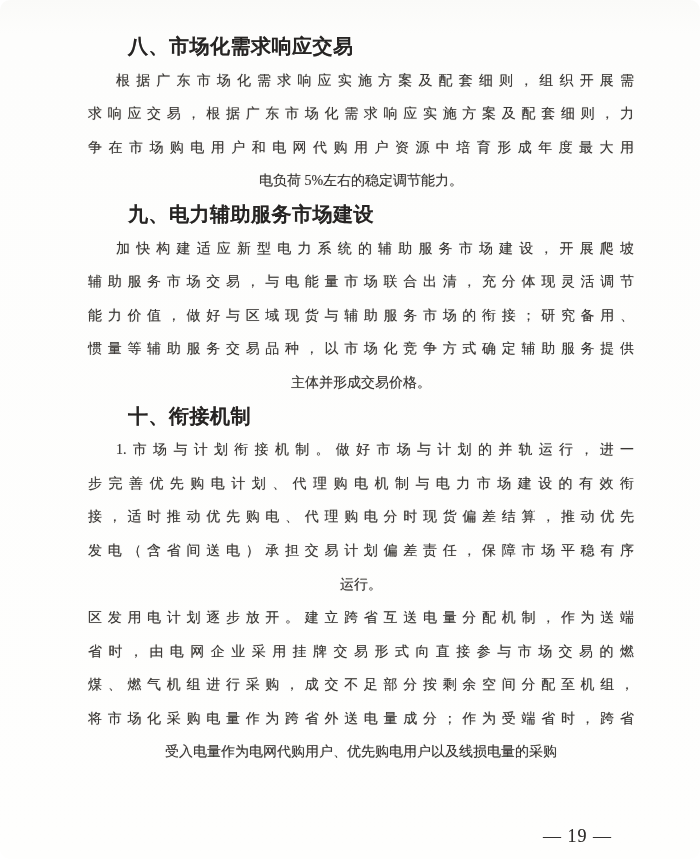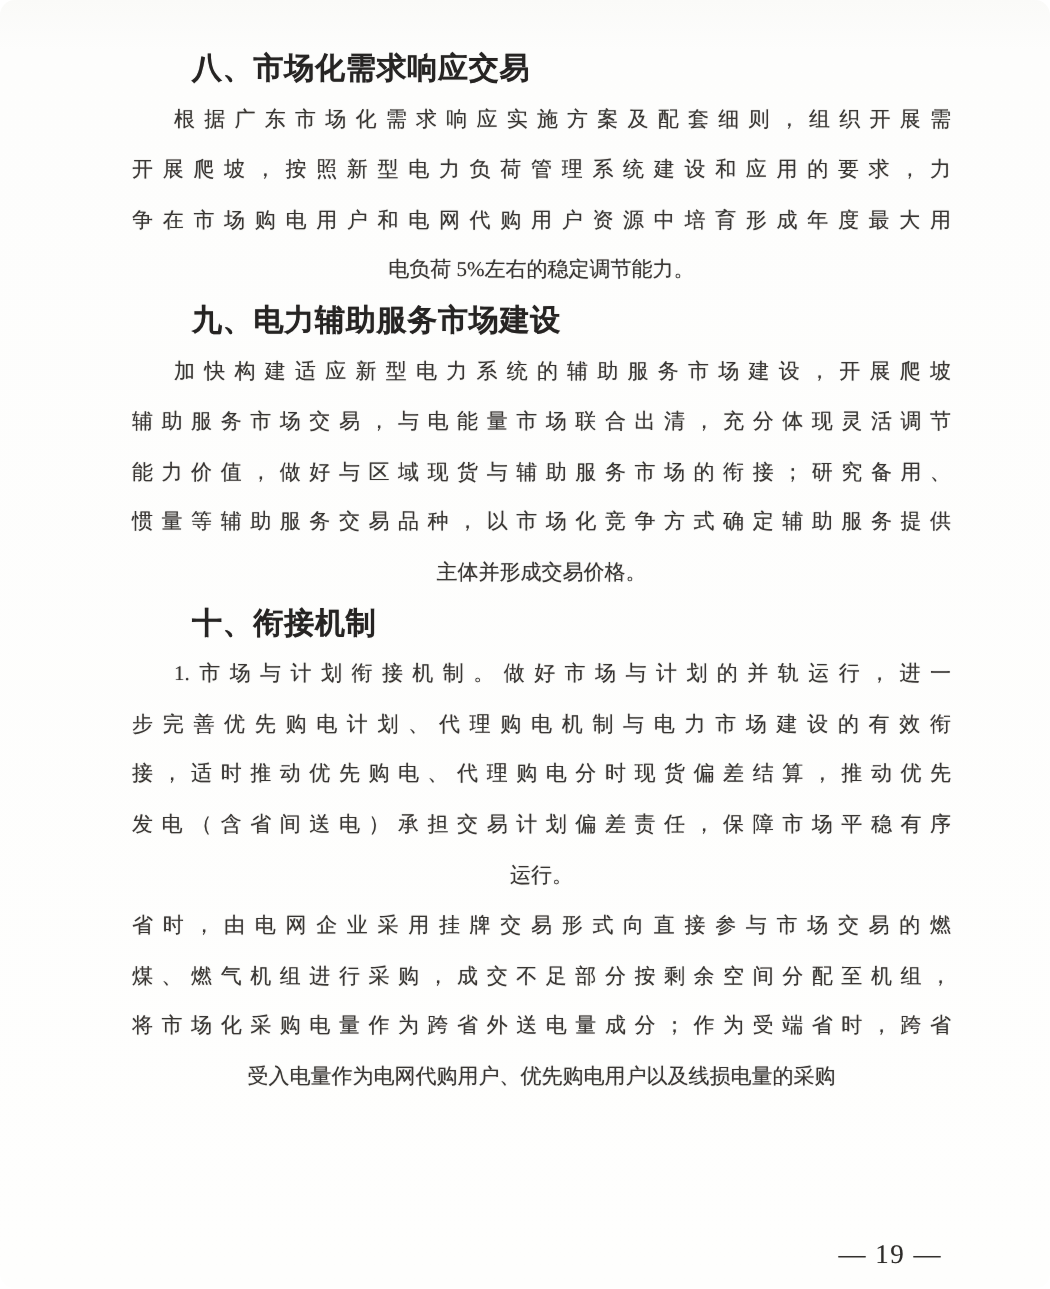--- a/index.html
+++ b/index.html
@@ -50,59 +50,60 @@
   .line.fill {
     text-align: justify;
     text-align-last: justify;
     text-justify: inter-character;
   }
   .line.last {
     text-align: center;
   }
   .page-number {
     position: absolute;
-    right: 72px;
+    right: 88px;
     top: 826px;
     height: 20px;
     line-height: 20px;
     font-size: 18px;
     color: #2e2c2a;
     letter-spacing: 1px;
     text-shadow: 0 0 0.5px rgba(46, 44, 42, 0.4);
   }
 </style>
 </head>
 <body>
 
 <div class="page">
   <div class="content" id="doc-body">
       <div class="heading">八、市场化需求响应交易</div>
       <div class="paragraph">
         <div class="line first fill">根据广东市场化需求响应实施方案及配套细则，组织开展需</div>
-        <div class="line fill">开展爬坡，按照新型电力负荷管理系统建设和应用的要求，力</div>
+        <div class="line fill">求响应交易，根据广东市场化需求响应实施方案及配套细则，力</div>
         <div class="line fill">争在市场购电用户和电网代购用户资源中培育形成年度最大用</div>
         <div class="line last">电负荷 5%左右的稳定调节能力。</div>
       </div>
       <div class="heading">九、电力辅助服务市场建设</div>
       <div class="paragraph">
         <div class="line first fill">加快构建适应新型电力系统的辅助服务市场建设，开展爬坡</div>
         <div class="line fill">辅助服务市场交易，与电能量市场联合出清，充分体现灵活调节</div>
         <div class="line fill">能力价值，做好与区域现货与辅助服务市场的衔接；研究备用、</div>
         <div class="line fill">惯量等辅助服务交易品种，以市场化竞争方式确定辅助服务提供</div>
         <div class="line last">主体并形成交易价格。</div>
       </div>
       <div class="heading">十、衔接机制</div>
       <div class="paragraph">
         <div class="line first fill">1.市场与计划衔接机制。做好市场与计划的并轨运行，进一</div>
         <div class="line fill">步完善优先购电计划、代理购电机制与电力市场建设的有效衔</div>
         <div class="line fill">接，适时推动优先购电、代理购电分时现货偏差结算，推动优先</div>
         <div class="line fill">发电（含省间送电）承担交易计划偏差责任，保障市场平稳有序</div>
         <div class="line last">运行。</div>
       </div>
       <div class="paragraph">
+        <div class="line fill">区发用电计划逐步放开。建立跨省互送电量分配机制，作为送端</div>
         <div class="line fill">省时，由电网企业采用挂牌交易形式向直接参与市场交易的燃</div>
         <div class="line fill">煤、燃气机组进行采购，成交不足部分按剩余空间分配至机组，</div>
         <div class="line fill">将市场化采购电量作为跨省外送电量成分；作为受端省时，跨省</div>
         <div class="line last">受入电量作为电网代购用户、优先购电用户以及线损电量的采购</div>
       </div>
     </div>
   <div class="page-number">— 19 —</div>
 </div>
 
 </body></html>

